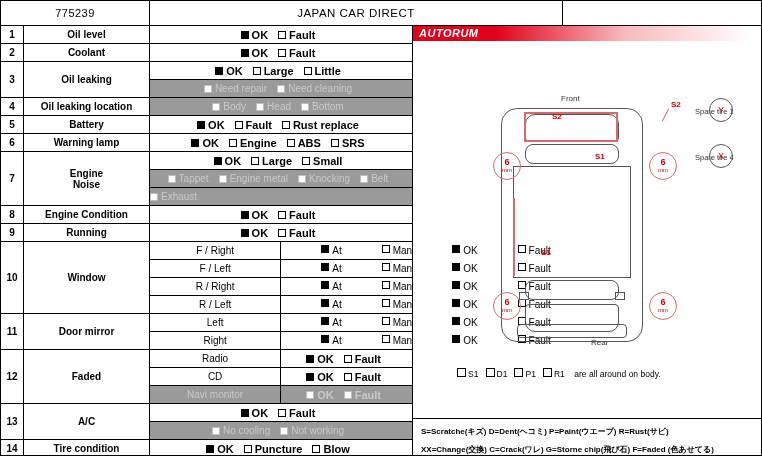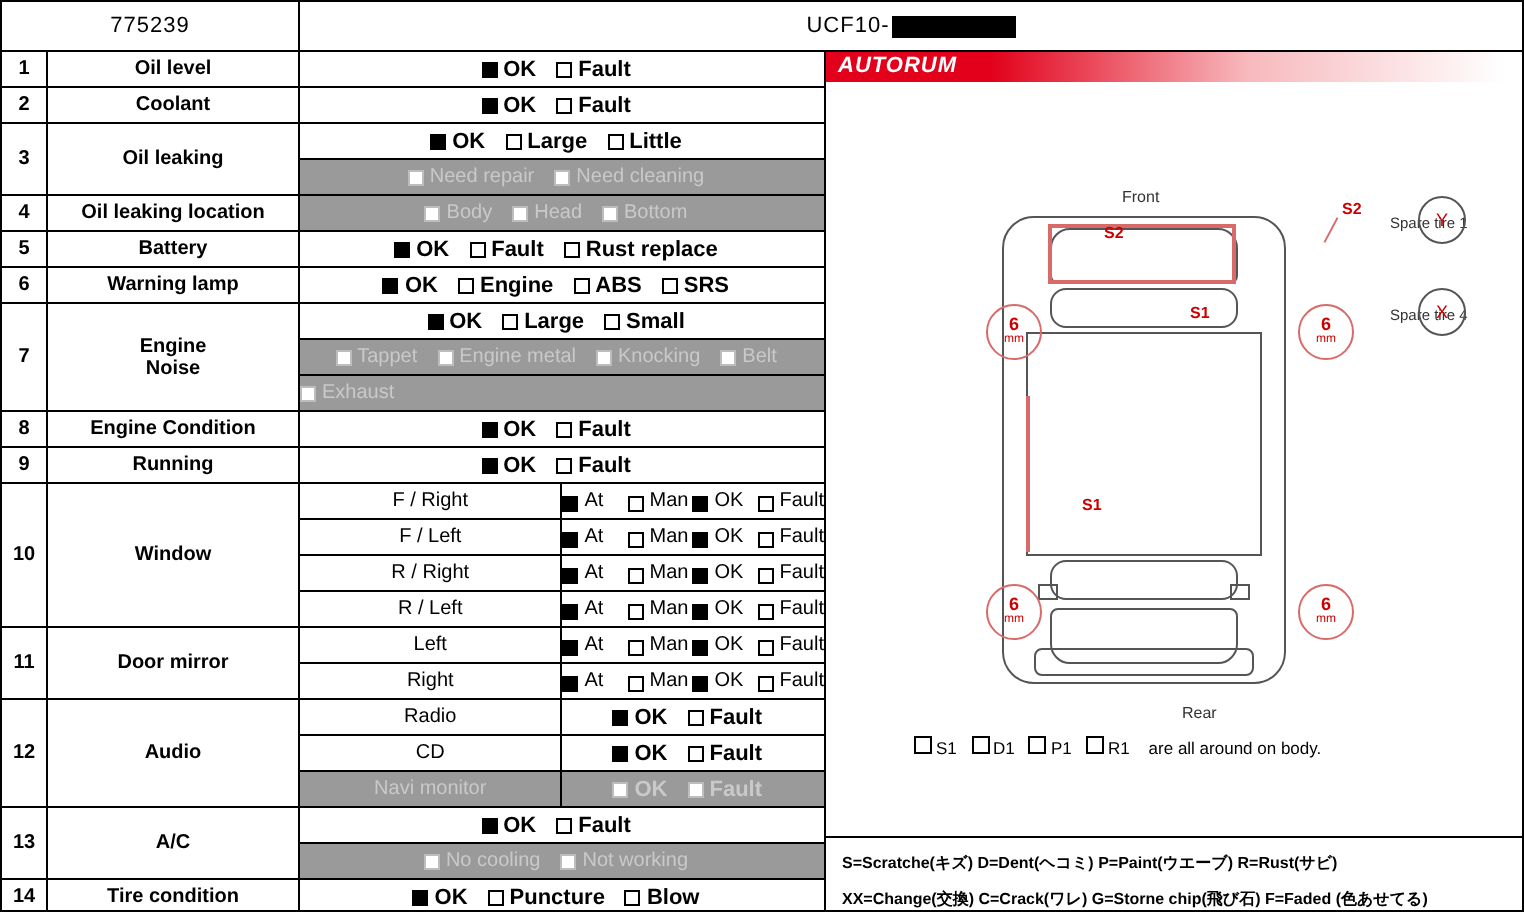--- a/index.html
+++ b/index.html
@@ -106,21 +106,21 @@
     border: 1px solid #000;
     margin-right: 3px;
     background: #fff;
     box-sizing: border-box;
   }
   .box.filled { background: #000; border-color: #000; }
   .lbl { font-size: 10px; }
   .wide .lbl { font-size: 11px; font-weight: bold; }
   
   .grid-opts { display: flex; align-items: center; }
-  .grid-opts .cellopt { width: 58px; display: inline-flex; align-items: flex-end; }
+  .grid-opts .cellopt { width: 58px; display: inline-flex; align-items: flex-start; margin-left: 40px; }
   .logo-band {
     position: absolute;
     left: 0; top: 0;
     width: 340px; height: 15px;
     background: linear-gradient(90deg,#e2001a 0%, #e2001a 24%, #f7b9bd 62%, #ffffff 100%);
   }
   .logo-text {
     position: absolute;
     left: 6px; top: 1px;
     color: #fff;
@@ -206,24 +206,21 @@
     margin-right: 2px;
   }
 </style>
 </head>
 <body>
 
 <div class="sheet">
 
   <div class="hdr">
     <div class="hdr-cell hdr-num">775239</div>
-    <div class="hdr-cell hdr-vin">
-      <span>UCF10-</span>
-        <span class="redact"></span>
-    </div>
+    <div class="hdr-cell hdr-title">JAPAN CAR DIRECT</div>
   </div>
 
   <div class="body">
 
     <div class="left">
       <table class="insp">
         <tbody id="tbody">
             <tr>
               <td class="c-no">1</td>
               <td class="c-item">Oil level</td>
@@ -575,21 +572,21 @@
                   </span>
                   <span class="cellopt">
                     <span class="box"></span>
                     <span class="lbl">Fault</span>
                   </span>
                 </div>
               </td>
             </tr>
             <tr>
               <td class="c-no" rowspan="3">12</td>
-              <td class="c-item" rowspan="3">Audio</td>
+              <td class="c-item" rowspan="3">Faded</td>
               <td class="c-sub">Radio</td>
               <td class="c-val">
                 <div class="opts center">
                   <span class="opt wide">
                     <span class="box filled"></span>
                     <span class="lbl">OK</span>
                   </span>
                   <span class="opt wide">
                     <span class="box"></span>
                     <span class="lbl">Fault</span>
@@ -682,21 +679,21 @@
     </div>
 
     <div class="right">
 
       <div class="logo-band"></div>
       <div class="logo-text">AUTORUM</div>
 
       <div class="diagram">
 
         <div class="front-label" style="left:148px; top:46px;">Front</div>
-        <div class="rear-label" style="left:150px; top:304px;padding-left:28px;">Rear</div>
+        <div class="rear-label" style="left:150px; top:290px;padding-left:28px;">Rear</div>
 
         <div class="carbody" style="left:88px; top:60px; width:140px; height:232px; border-radius:16px;"></div>
         <div class="carbody" style="left:100px; top:118px; width:116px; height:110px;"></div>
         <div class="carbody" style="left:112px; top:66px; width:92px; height:26px; border-radius:10px 10px 4px 4px;"></div>
         <div class="carbody" style="left:112px; top:96px; width:92px; height:18px; border-radius:8px;"></div>
         <div class="carbody" style="left:112px; top:232px; width:92px; height:18px; border-radius:8px;"></div>
         <div class="carbody" style="left:112px; top:256px; width:92px; height:26px; border-radius:4px 4px 10px 10px;"></div>
         <div class="carbody" style="left:104px; top:276px; width:108px; height:12px; border-radius:4px;"></div>
         <div class="carbody" style="left:106px; top:244px; width:8px; height:6px;"></div>
         <div class="carbody" style="left:202px; top:244px; width:8px; height:6px;"></div>

